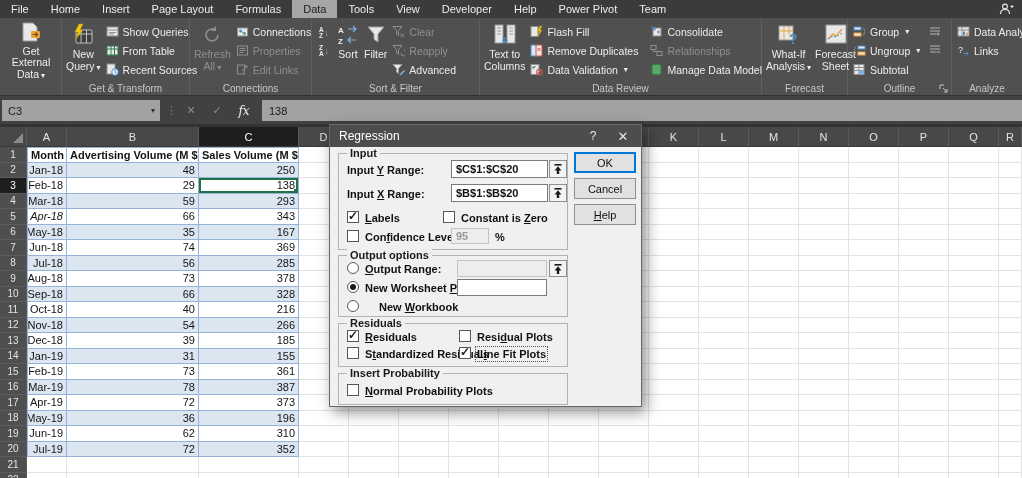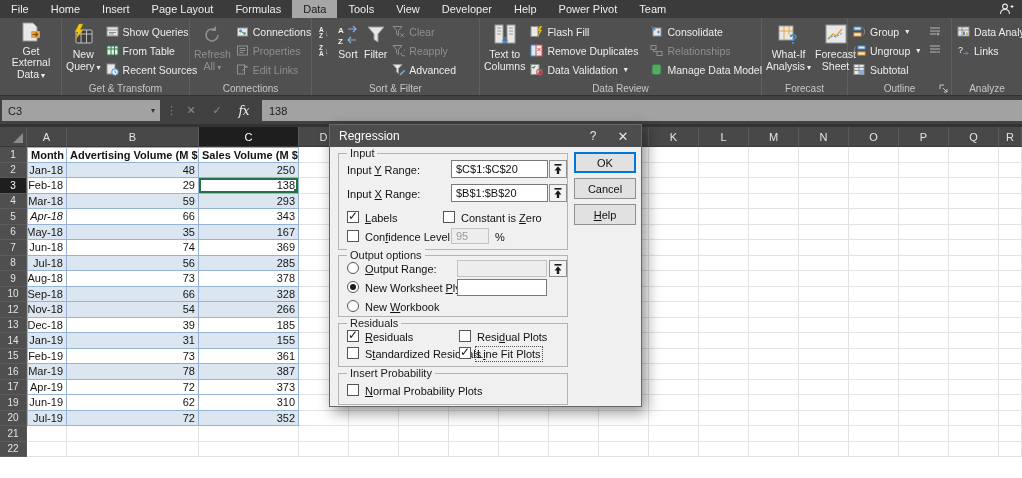--- a/index.html
+++ b/index.html
@@ -61,21 +61,21 @@
   .cell.hdr{font-weight:bold;}
   .cell.right{justify-content:flex-end;}
   .cell.selcell{box-shadow:inset 0 0 0 2px #217346;position:relative;z-index:2;}
   .cell.selcell::after{content:"";position:absolute;right:0;bottom:0;width:4px;height:4px;background:#217346;}
 
   
   .dialog{position:absolute;left:329px;top:124px;width:313px;height:283px;background:#f0f0f0;border:1px solid #686868;box-shadow:4px 5px 14px rgba(0,0,0,.45);z-index:20;box-sizing:border-box;}
   .dtitle{height:22px;background:#4d4d4d;color:#fff;font-size:12px;display:flex;align-items:center;padding-left:9px;}
   .dhelp{position:absolute;top:0;right:34px;width:28px;height:22px;color:#e6e6e6;font-size:12px;display:flex;align-items:center;justify-content:center;}
   .dclose{position:absolute;top:0;right:4px;width:28px;height:22px;color:#e6e6e6;font-size:13px;display:flex;align-items:center;justify-content:center;}
-  .grp{position:absolute;border:1px solid #b3b3b3;box-sizing:border-box;}
+  .grp{position:absolute;border:1px solid #b3b3b3;box-sizing:border-box;font-weight:bold;}
   .grp-label{position:absolute;top:-7px;left:8px;background:#f0f0f0;padding:0 3px;font-size:11px;color:#1a1a1a;white-space:nowrap;}
   .dlabel{position:absolute;font-size:11px;color:#111;white-space:nowrap;}
   .tfield{position:absolute;background:#fff;border:1px solid #7a7a7a;font-size:11px;color:#111;display:flex;align-items:center;padding:0 4px;box-sizing:border-box;}
   .tfield.dis{background:#ededed;border-color:#c3c3c3;color:#9a9a9a;}
   .rangebtn{position:absolute;width:18px;height:18px;background:#f3f3f3;border:1px solid #8f8f8f;display:flex;align-items:center;justify-content:center;box-sizing:border-box;}
   .cb{position:absolute;width:12px;height:12px;border:1px solid #565656;background:#fff;box-sizing:border-box;}
   .cb.checked::after{content:"✓";position:absolute;left:0px;top:-3px;font-size:12px;color:#1a1a1a;}
   .rd{position:absolute;width:12px;height:12px;border:1px solid #565656;border-radius:50%;background:#fff;box-sizing:border-box;}
   .rd.on::after{content:"";position:absolute;left:2px;top:2px;width:6px;height:6px;border-radius:50%;background:#1a1a1a;}
   .dbtn{position:absolute;left:244px;width:62px;height:21px;background:#e1e1e1;border:1px solid #8f8f8f;color:#111;font-size:11px;display:flex;align-items:center;justify-content:center;box-sizing:border-box;}
@@ -716,20 +716,41 @@
         <div class="cell" style="width: 50px; min-width: 50px;"></div>
         <div class="cell" style="width: 50px; min-width: 50px;"></div>
         <div class="cell" style="width: 50px; min-width: 50px;"></div>
         <div class="cell" style="width: 50px; min-width: 50px;"></div>
         <div class="cell" style="width: 50px; min-width: 50px;"></div>
         <div class="cell" style="width: 50px; min-width: 50px;"></div>
         <div class="cell" style="width: 50px; min-width: 50px;"></div>
         <div class="cell" style="width: 23px; min-width: 23px;"></div>
       </div>
       <div class="srow">
+        <div class="rh">11</div>
+        <div class="cell tb tbl right" style="width: 40px; min-width: 40px;">Oct-18</div>
+        <div class="cell tb right" style="width: 132px; min-width: 132px;">40</div>
+        <div class="cell tb right" style="width: 100px; min-width: 100px;">216</div>
+        <div class="cell" style="width: 50px; min-width: 50px;"></div>
+        <div class="cell" style="width: 50px; min-width: 50px;"></div>
+        <div class="cell" style="width: 50px; min-width: 50px;"></div>
+        <div class="cell" style="width: 50px; min-width: 50px;"></div>
+        <div class="cell" style="width: 50px; min-width: 50px;"></div>
+        <div class="cell" style="width: 50px; min-width: 50px;"></div>
+        <div class="cell" style="width: 50px; min-width: 50px;"></div>
+        <div class="cell" style="width: 50px; min-width: 50px;"></div>
+        <div class="cell" style="width: 50px; min-width: 50px;"></div>
+        <div class="cell" style="width: 50px; min-width: 50px;"></div>
+        <div class="cell" style="width: 50px; min-width: 50px;"></div>
+        <div class="cell" style="width: 50px; min-width: 50px;"></div>
+        <div class="cell" style="width: 50px; min-width: 50px;"></div>
+        <div class="cell" style="width: 50px; min-width: 50px;"></div>
+        <div class="cell" style="width: 23px; min-width: 23px;"></div>
+      </div>
+      <div class="srow">
         <div class="rh">12</div>
         <div class="cell tb tbl right band" style="width: 40px; min-width: 40px;">Nov-18</div>
         <div class="cell tb right band" style="width: 132px; min-width: 132px;">54</div>
         <div class="cell tb right band" style="width: 100px; min-width: 100px;">266</div>
         <div class="cell" style="width: 50px; min-width: 50px;"></div>
         <div class="cell" style="width: 50px; min-width: 50px;"></div>
         <div class="cell" style="width: 50px; min-width: 50px;"></div>
         <div class="cell" style="width: 50px; min-width: 50px;"></div>
         <div class="cell" style="width: 50px; min-width: 50px;"></div>
         <div class="cell" style="width: 50px; min-width: 50px;"></div>
@@ -825,20 +846,41 @@
         <div class="cell" style="width: 50px; min-width: 50px;"></div>
         <div class="cell" style="width: 50px; min-width: 50px;"></div>
         <div class="cell" style="width: 50px; min-width: 50px;"></div>
         <div class="cell" style="width: 23px; min-width: 23px;"></div>
       </div>
       <div class="srow">
         <div class="rh">17</div>
         <div class="cell tb tbl right" style="width: 40px; min-width: 40px;">Apr-19</div>
         <div class="cell tb right" style="width: 132px; min-width: 132px;">72</div>
         <div class="cell tb right" style="width: 100px; min-width: 100px;">373</div>
+        <div class="cell" style="width: 50px; min-width: 50px;"></div>
+        <div class="cell" style="width: 50px; min-width: 50px;"></div>
+        <div class="cell" style="width: 50px; min-width: 50px;"></div>
+        <div class="cell" style="width: 50px; min-width: 50px;"></div>
+        <div class="cell" style="width: 50px; min-width: 50px;"></div>
+        <div class="cell" style="width: 50px; min-width: 50px;"></div>
+        <div class="cell" style="width: 50px; min-width: 50px;"></div>
+        <div class="cell" style="width: 50px; min-width: 50px;"></div>
+        <div class="cell" style="width: 50px; min-width: 50px;"></div>
+        <div class="cell" style="width: 50px; min-width: 50px;"></div>
+        <div class="cell" style="width: 50px; min-width: 50px;"></div>
+        <div class="cell" style="width: 50px; min-width: 50px;"></div>
+        <div class="cell" style="width: 50px; min-width: 50px;"></div>
+        <div class="cell" style="width: 50px; min-width: 50px;"></div>
+        <div class="cell" style="width: 23px; min-width: 23px;"></div>
+      </div>
+      <div class="srow">
+        <div class="rh">18</div>
+        <div class="cell tb tbl right band" style="width: 40px; min-width: 40px;">May-19</div>
+        <div class="cell tb right band" style="width: 132px; min-width: 132px;">36</div>
+        <div class="cell tb right band" style="width: 100px; min-width: 100px;">196</div>
         <div class="cell" style="width: 50px; min-width: 50px;"></div>
         <div class="cell" style="width: 50px; min-width: 50px;"></div>
         <div class="cell" style="width: 50px; min-width: 50px;"></div>
         <div class="cell" style="width: 50px; min-width: 50px;"></div>
         <div class="cell" style="width: 50px; min-width: 50px;"></div>
         <div class="cell" style="width: 50px; min-width: 50px;"></div>
         <div class="cell" style="width: 50px; min-width: 50px;"></div>
         <div class="cell" style="width: 50px; min-width: 50px;"></div>
         <div class="cell" style="width: 50px; min-width: 50px;"></div>
         <div class="cell" style="width: 50px; min-width: 50px;"></div>
@@ -998,21 +1040,21 @@
           <rect x="1.5" y="1" width="7" height="1.6" fill="#1a1a1a"></rect>
           <path d="M5 3.2 l3.4 4.2 h-2.2 v3.6 h-2.4 v-3.6 h-2.2 z" fill="#1a1a1a"></path>
         </svg>
     </div>
     <span class="rd on" style="left:8px;top:25px"></span>
     <span class="dlabel" style="left:26px;top:26px">New Worksheet <u>P</u>ly:</span>
     <div class="tfield" style="left:118px;top:23px;width:90px;height:17px">
       <span></span>
     </div>
     <span class="rd" style="left:8px;top:44px"></span>
-    <span class="dlabel" style="left:26px;top:45px">New <u>W</u>orkbook</span>
+    <span class="dlabel" style="left:40px;top:45px">New <u>W</u>orkbook</span>
   </div>
 
   <div class="grp" style="left:8px;top:198px;width:230px;height:44px">
     <span class="grp-label">Residuals</span>
     <span class="cb checked" style="left:8px;top:6px"></span>
     <span class="dlabel" style="left:26px;top:7px"><u>R</u>esiduals</span>
     <span class="cb" style="left:120px;top:6px"></span>
     <span class="dlabel" style="left:138px;top:7px">Resi<u>d</u>ual Plots</span>
     <span class="cb" style="left:8px;top:23px"></span>
     <span class="dlabel" style="left:26px;top:24px">S<u>t</u>andardized Residuals</span>

